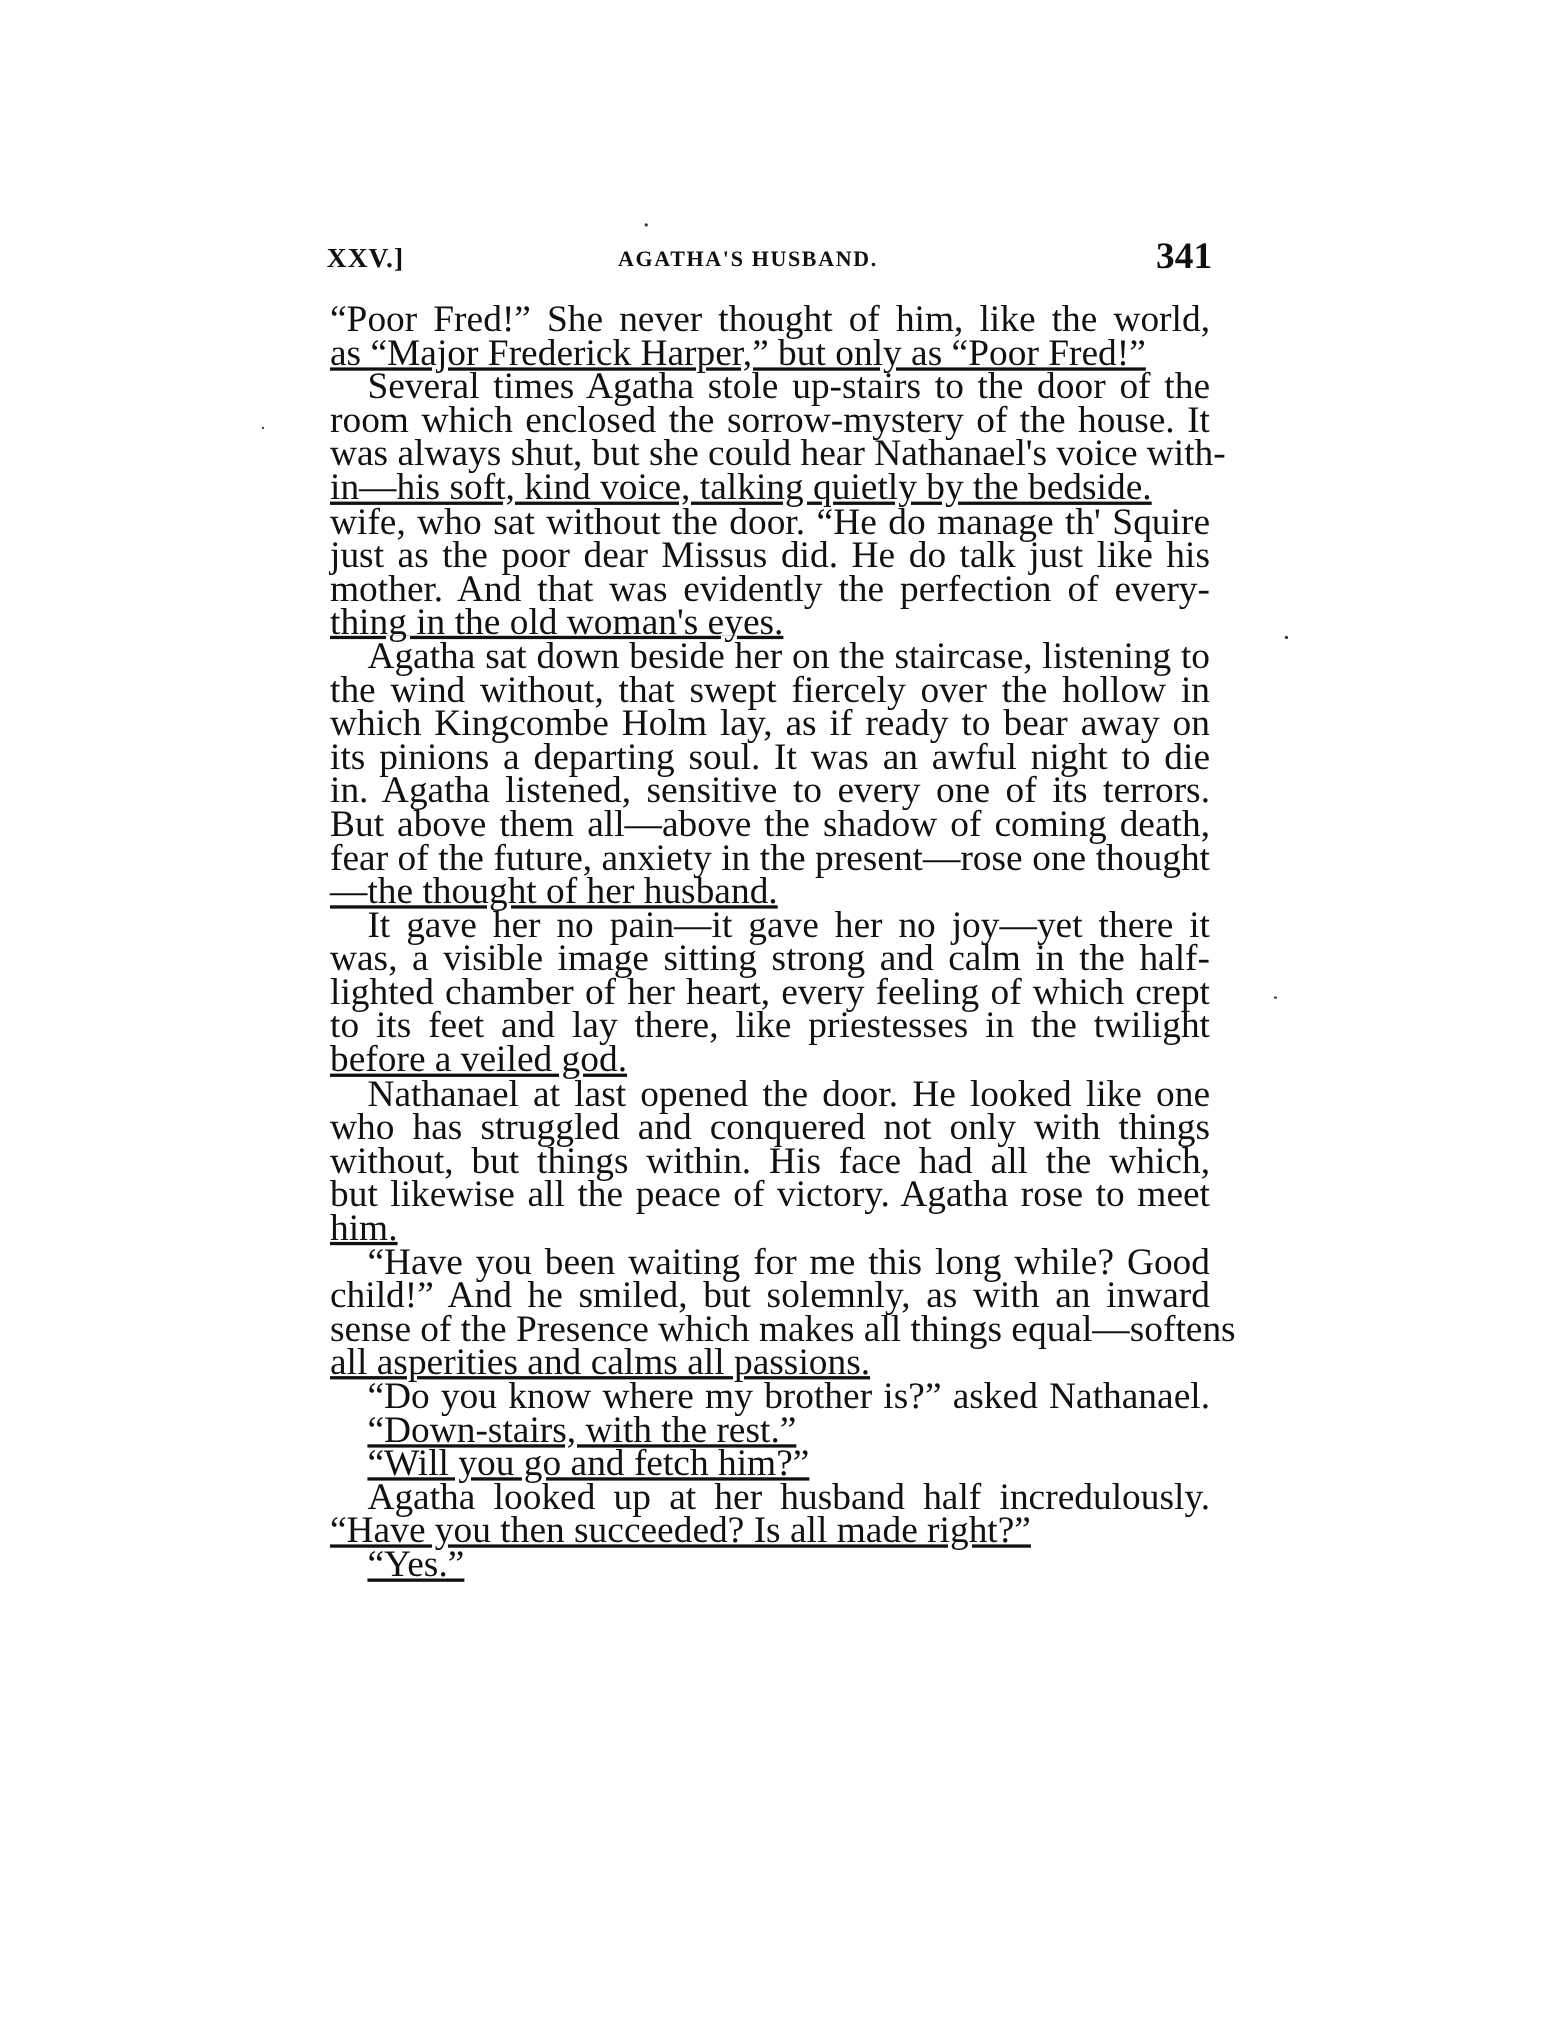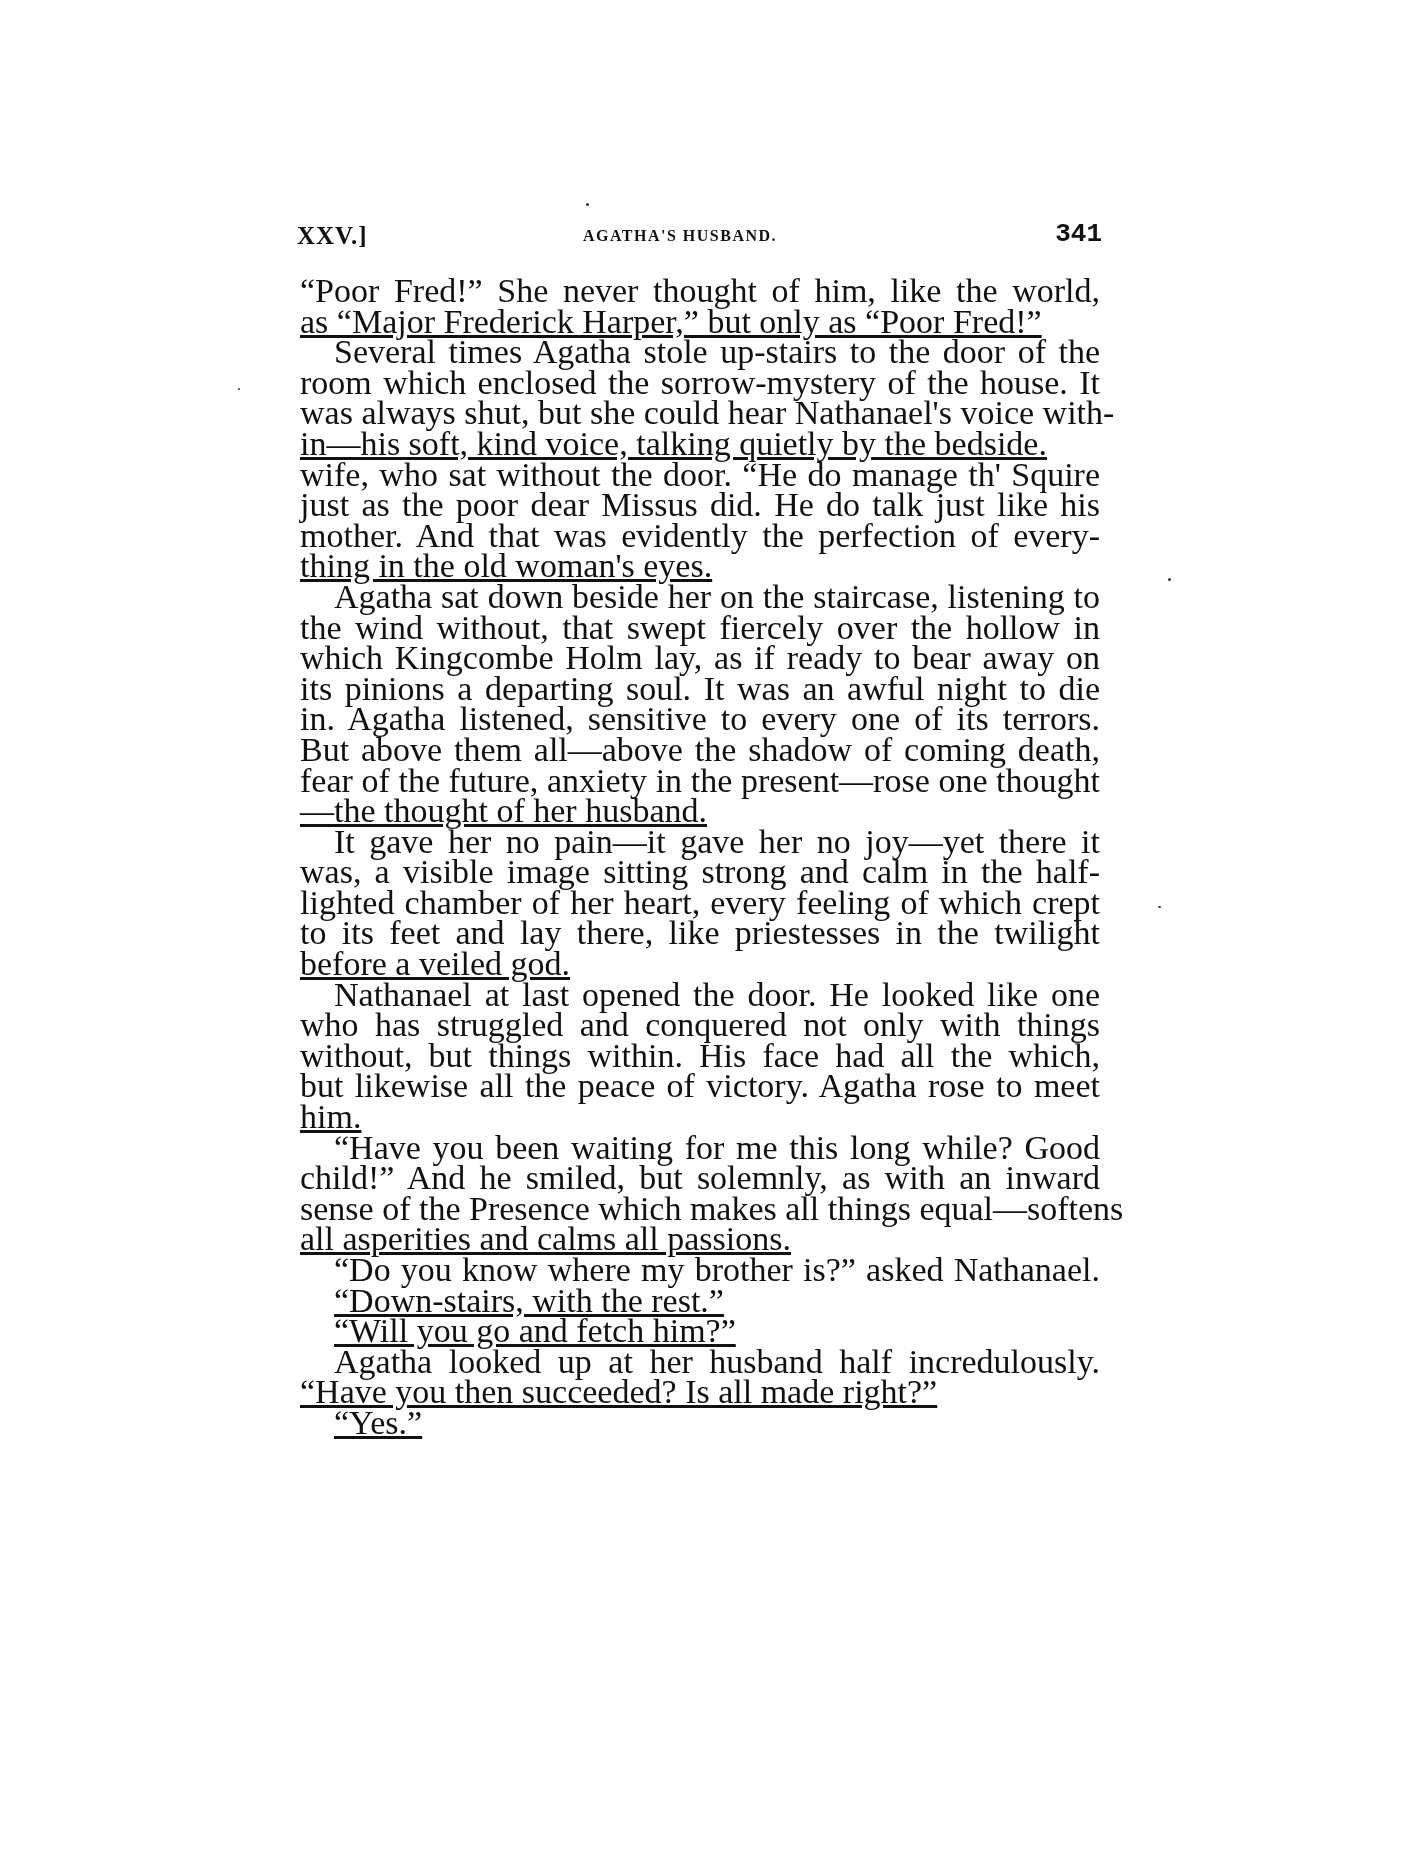--- a/index.html
+++ b/index.html
@@ -42,30 +42,29 @@
     left: -3px;
     top: 0;
     letter-spacing: 1px;
   }
   .rh-title {
     position: absolute;
     left: 0;
     width: 800px;
     text-align: center;
     top: 0;
-    font-size: 16px;
+    font-size: 20px;
     letter-spacing: 1.5px;
     margin-left: -20px;
   }
   .rh-page {
     position: absolute;
     right: -2px;
     top: -2px;
-    font-size: 26px;
-    font-family: Liberation Mono, monospace;
+    font-size: 34px;
   }
   .body-text {
     position: absolute;
     top: 276px;
     left: 0;
     width: 800px;
     font-size: 34px;
     line-height: 30.6px;
   }
   .line {

